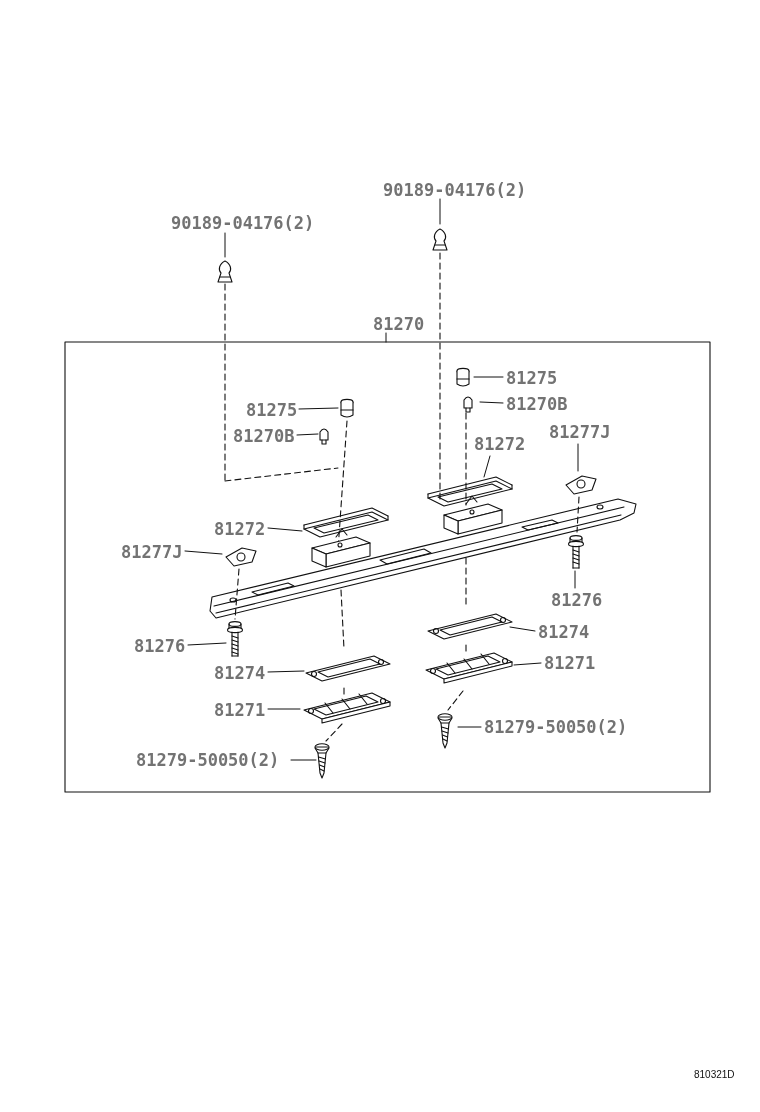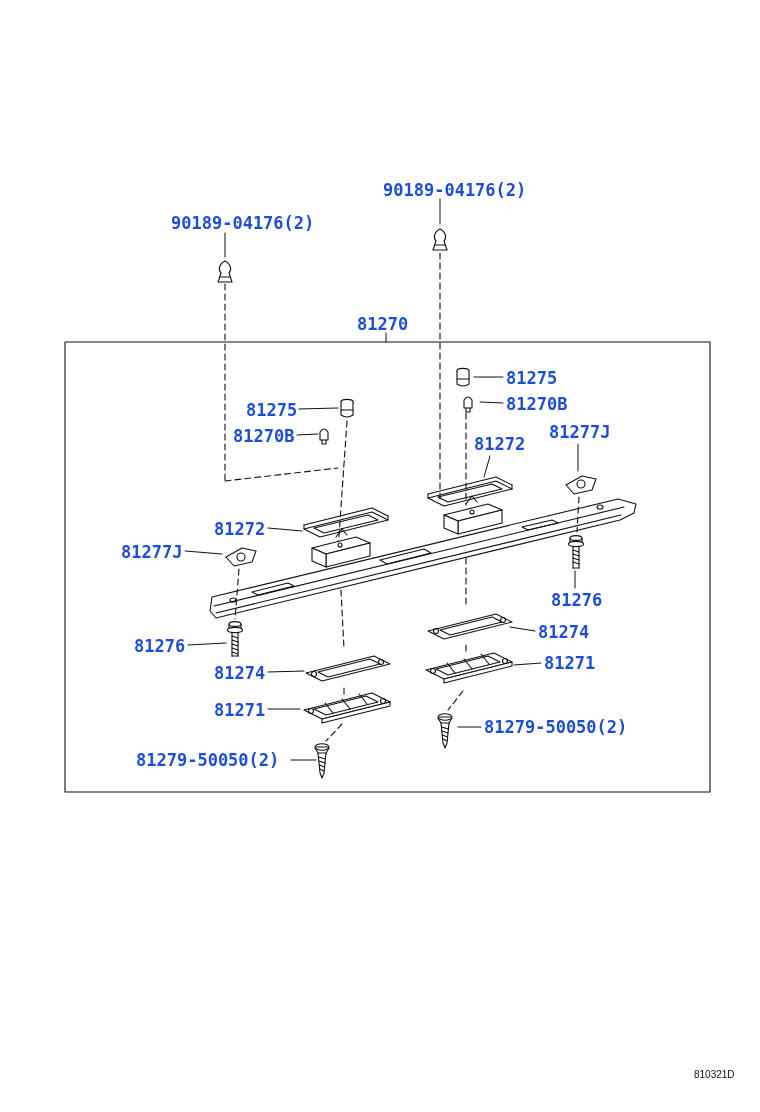--- a/index.html
+++ b/index.html
@@ -10,21 +10,21 @@
     font-family:"DejaVu Sans Mono", monospace;
     overflow:hidden;
   }
   .stage svg { position:absolute; left:0; top:0; }
   .lbl {
     position:absolute;
     font-family:"DejaVu Sans Mono", monospace;
     font-weight:bold;
     font-size:17px;
     line-height:20px;
-    color:#1d4ed8;
+    color:#737373;
     white-space:nowrap;
   }
   .doc {
     position:absolute;
     font-family:"Liberation Sans", sans-serif;
     font-size:10px;
     color:#111;
   }
 </style>
 </head>
@@ -229,21 +229,21 @@
         <path d="M268,672 L304,671"></path>
         <path d="M268,709 L300,709"></path>
         <path d="M481,727 L458,727"></path>
         <path d="M291,760 L316,760"></path>
       </g>
     </g>
   </svg>
 
   <div class="lbl" style="left:383px; top:180px;">90189-04176(2)</div>
   <div class="lbl" style="left:171px; top:213px;">90189-04176(2)</div>
-  <div class="lbl" style="left:357px; top:314px;">81270</div>
+  <div class="lbl" style="left:373px; top:314px;">81270</div>
 
   <div class="lbl" style="left:506px; top:368px;">81275</div>
   <div class="lbl" style="left:506px; top:394px;">81270B</div>
   <div class="lbl" style="left:246px; top:400px;">81275</div>
   <div class="lbl" style="left:233px; top:426px;">81270B</div>
 
   <div class="lbl" style="left:474px; top:434px;">81272</div>
   <div class="lbl" style="left:549px; top:422px;">81277J</div>
   <div class="lbl" style="left:214px; top:519px;">81272</div>
   <div class="lbl" style="left:121px; top:542px;">81277J</div>

